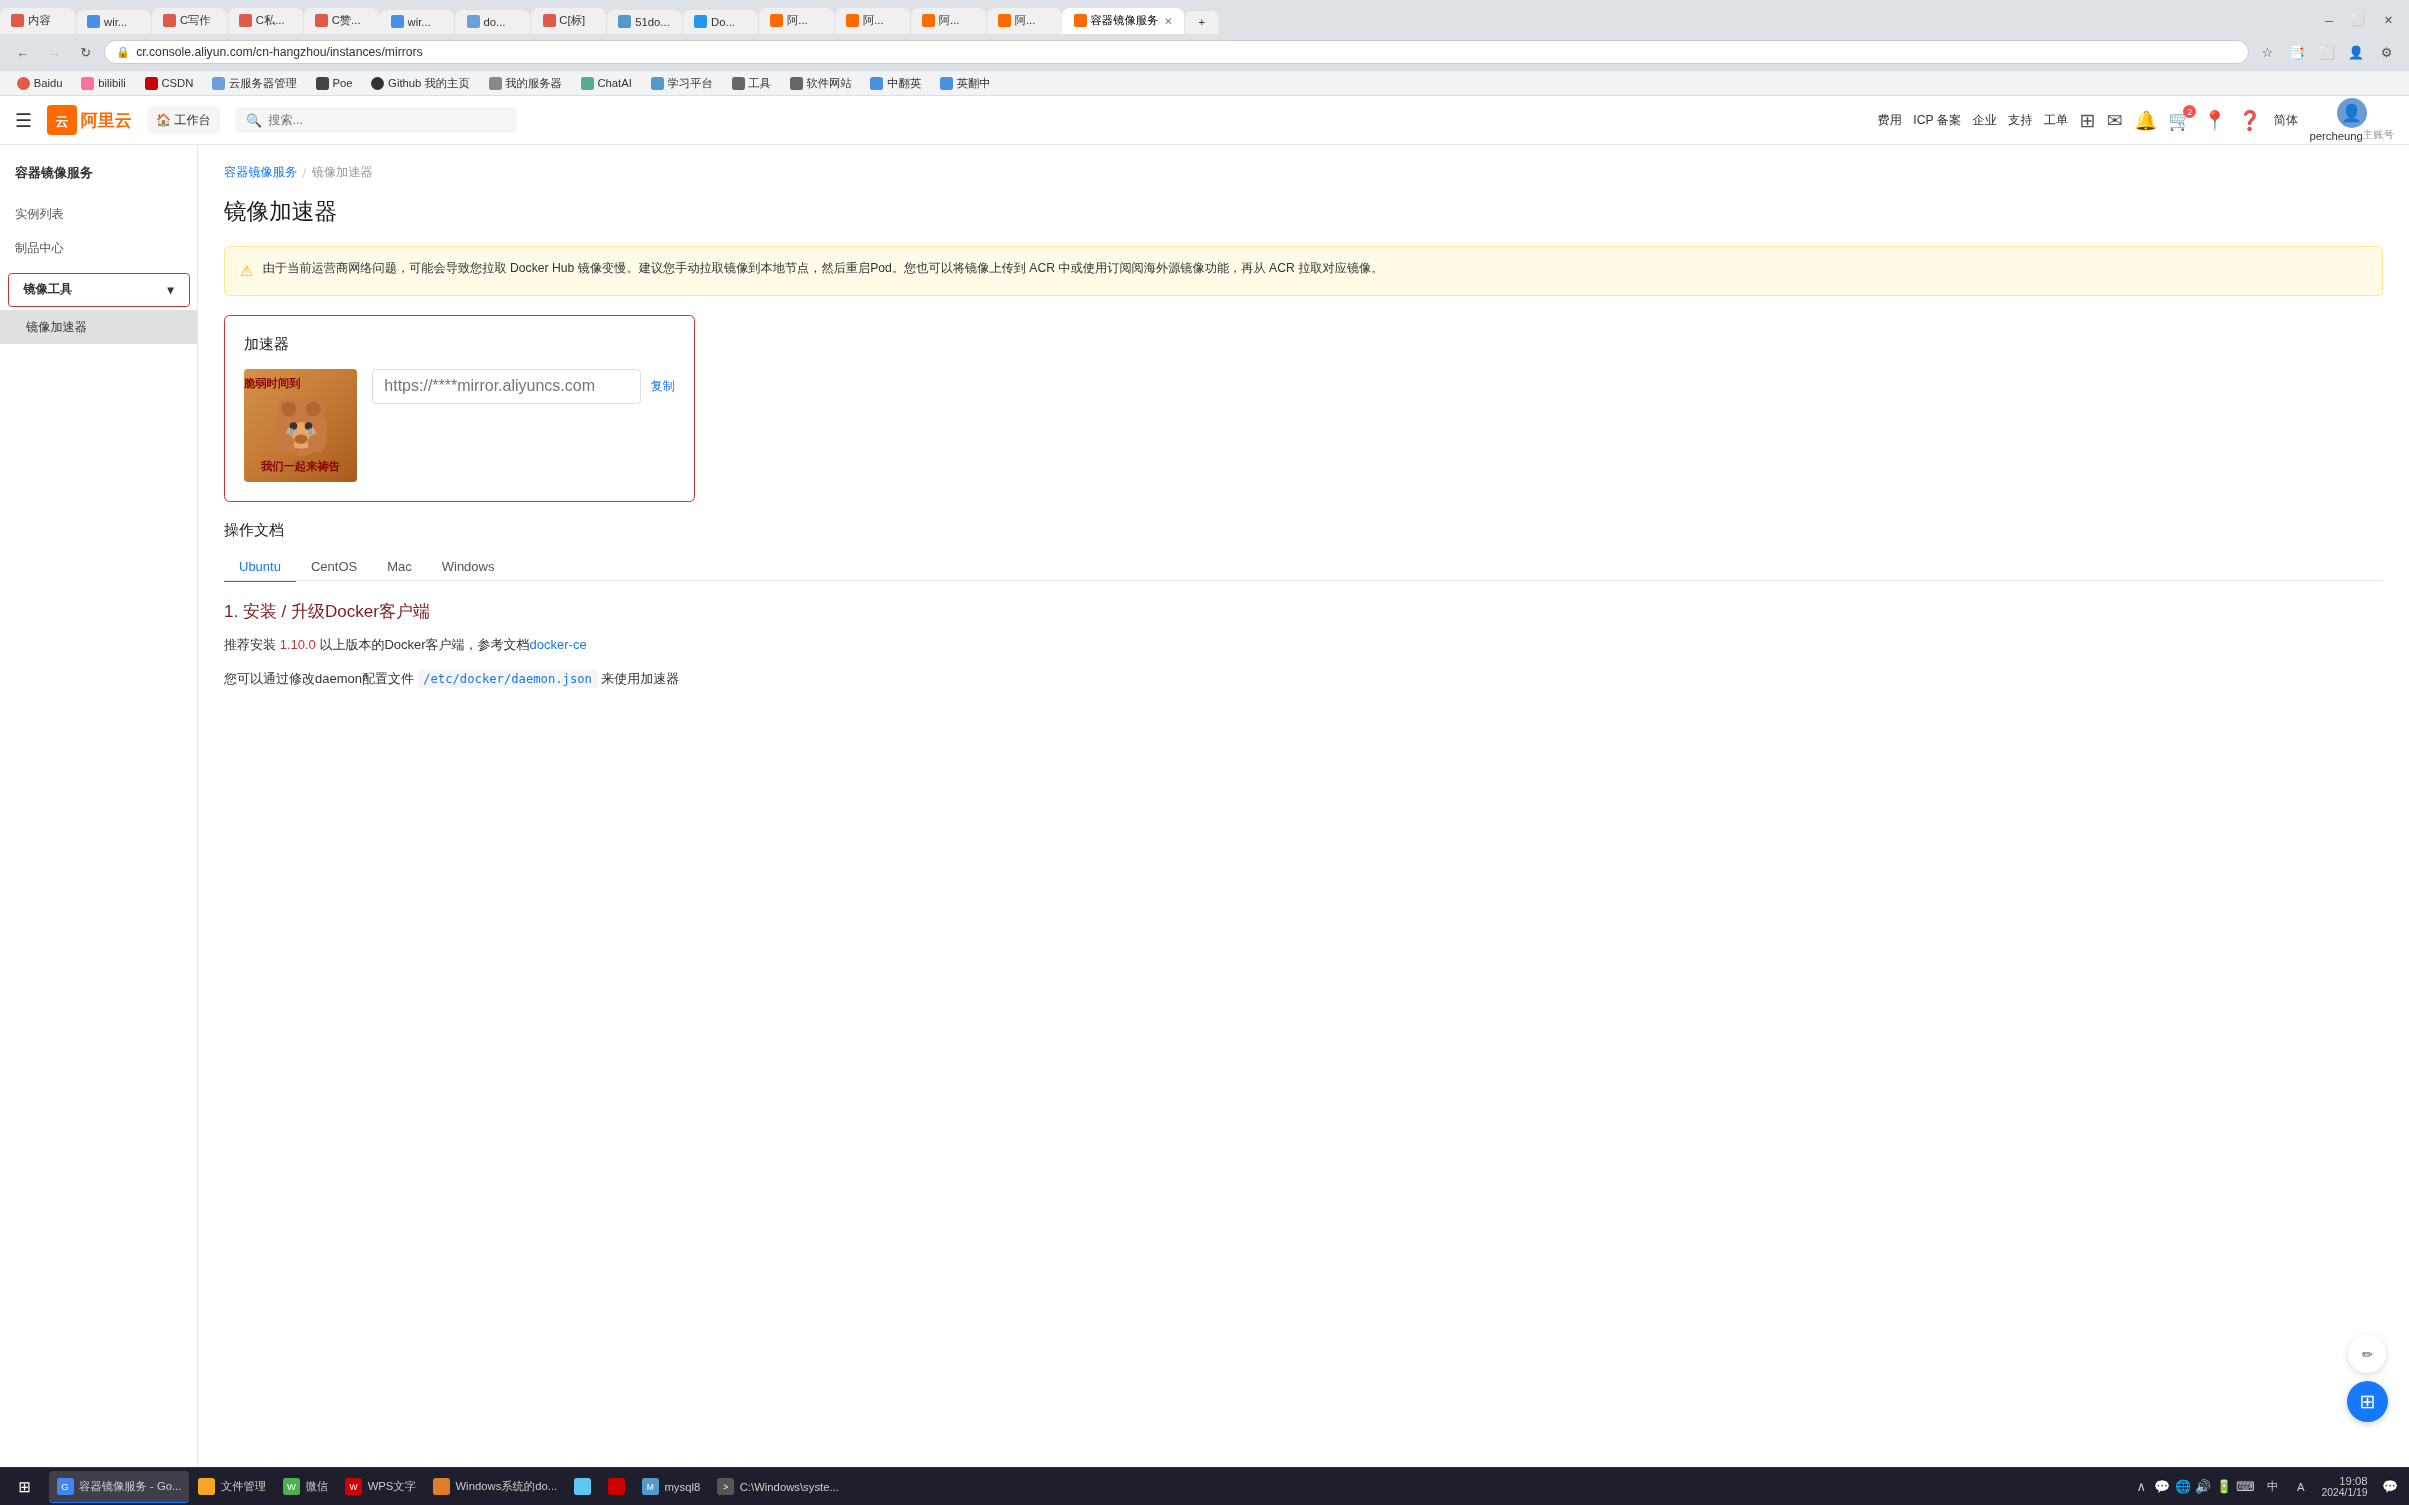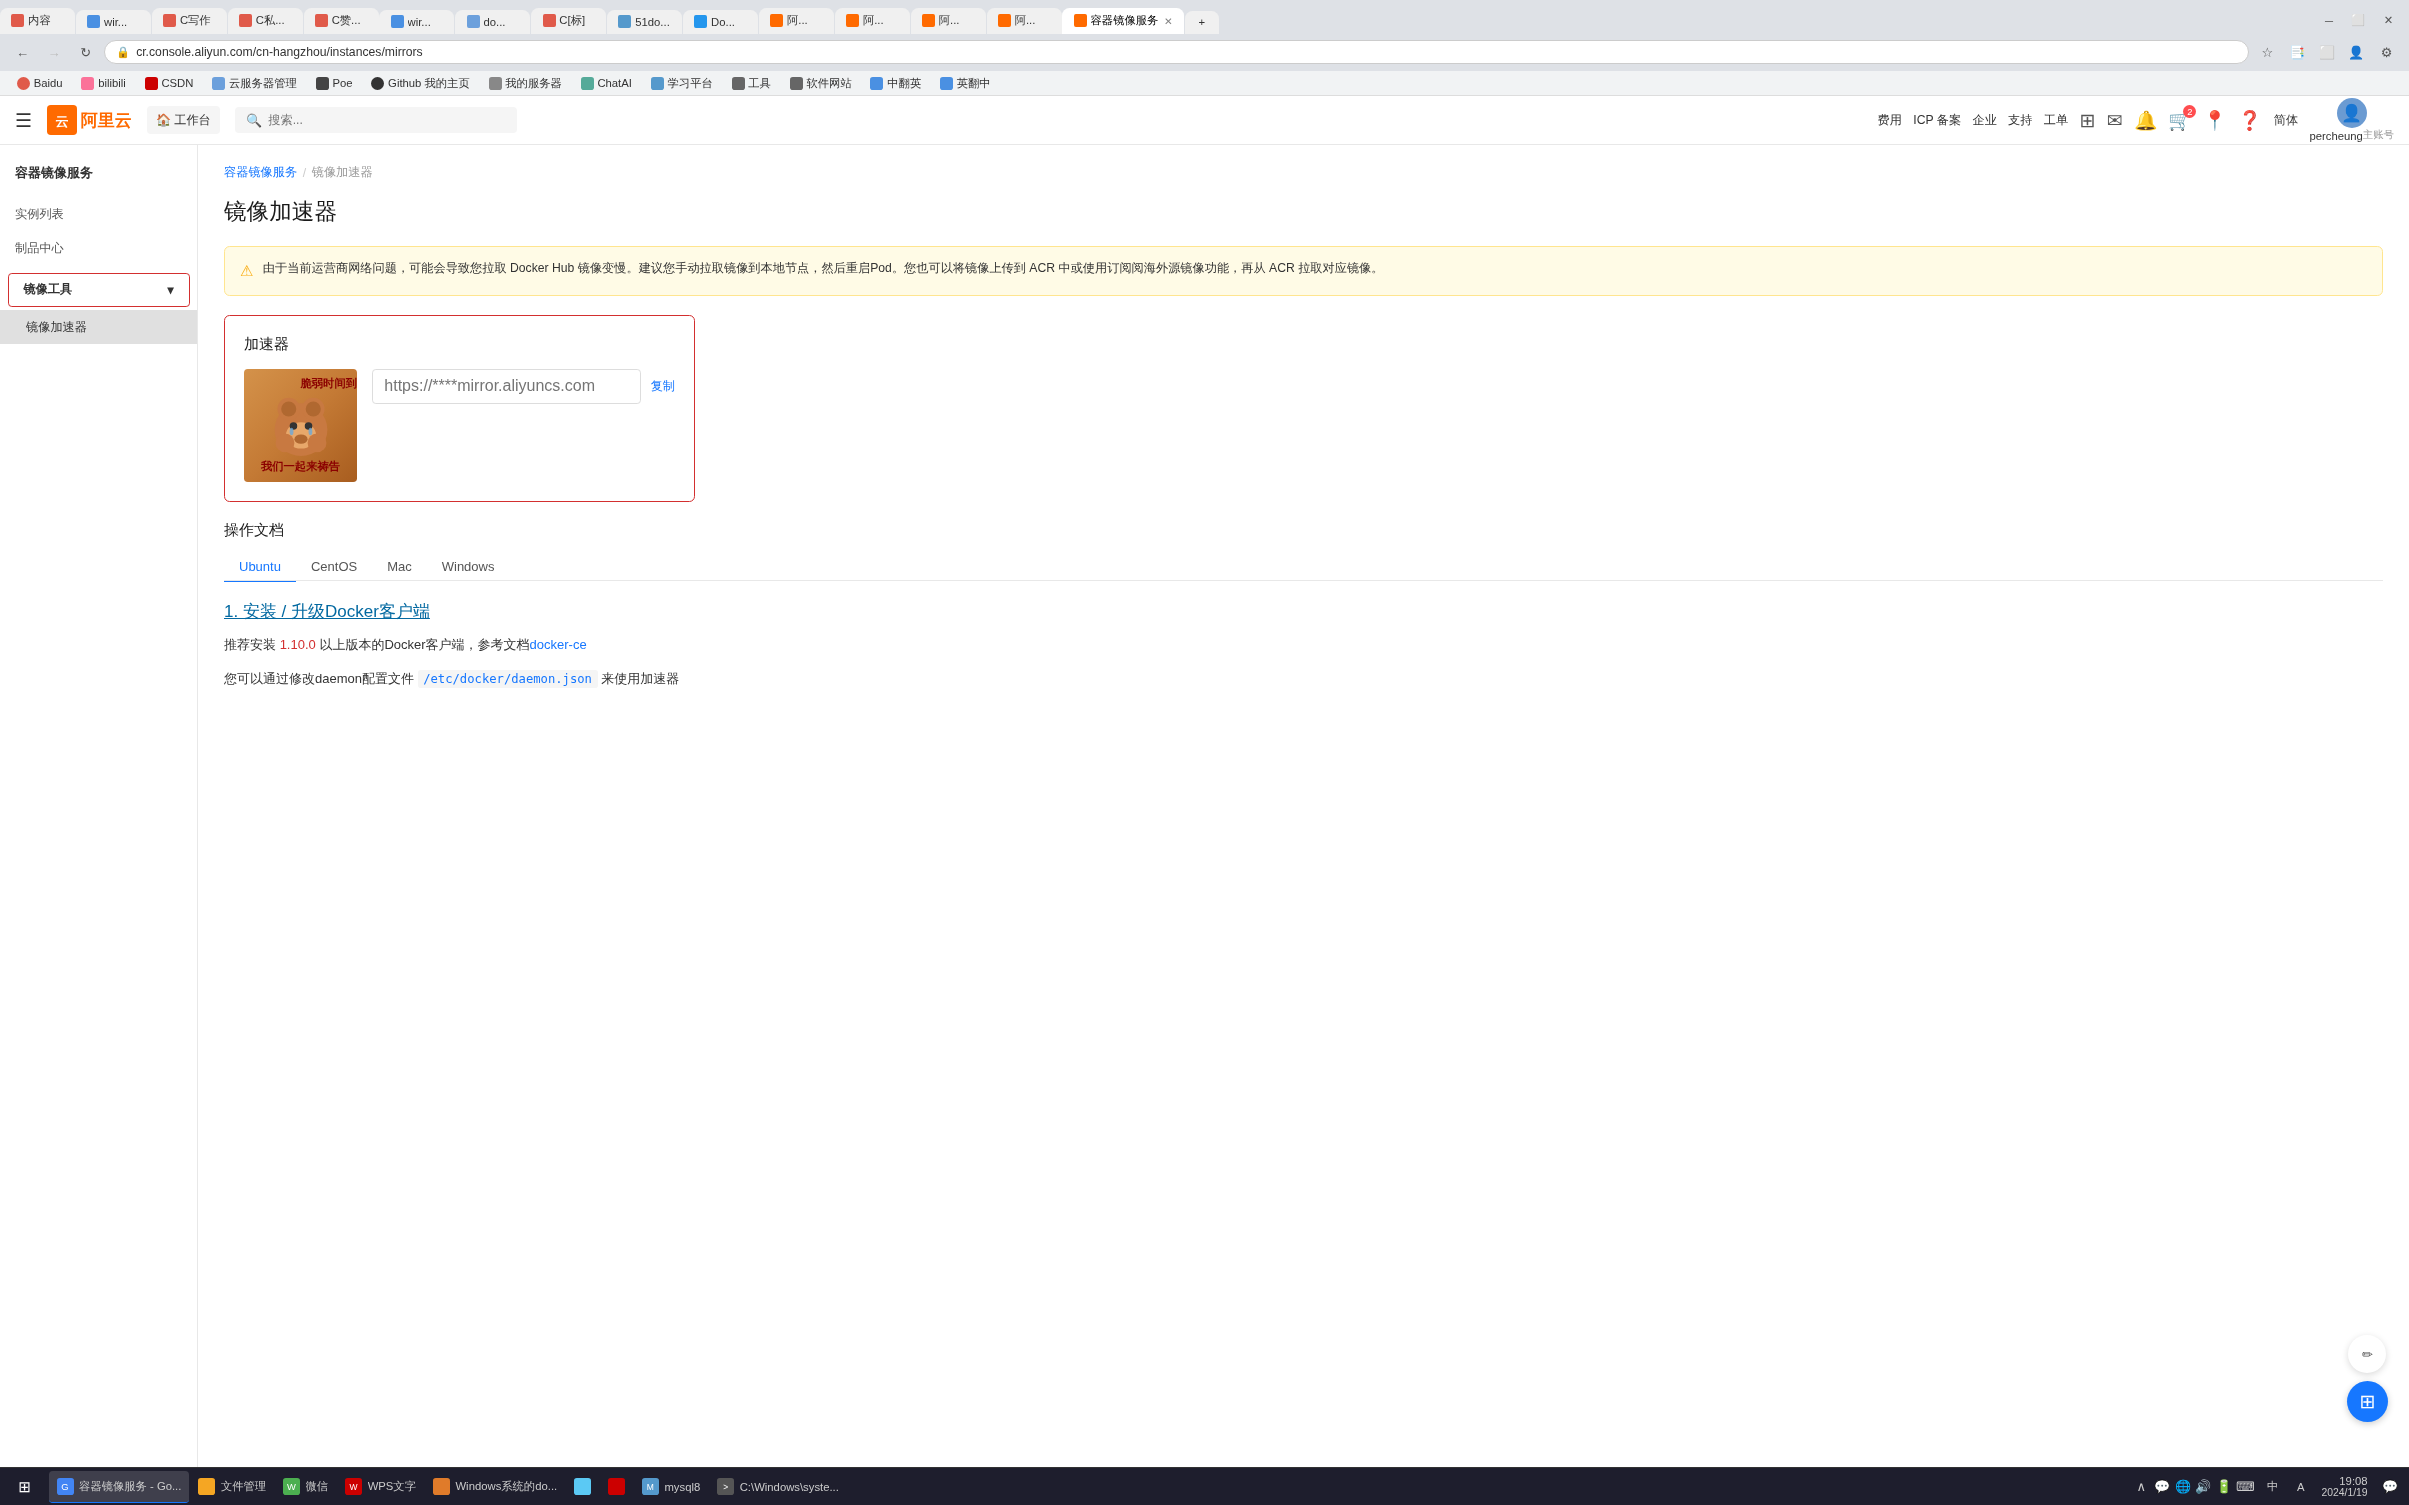--- a/index.html
+++ b/index.html
@@ -70,31 +70,31 @@
     .warning-box { background: #fffbe6; border: 0.9px solid #ffe58f; border-radius: 5.6px; padding: 11.3px 15px; margin-bottom: 19px; display: flex; align-items: flex-start; gap: 9.4px; font-size: 12.2px; color: #333; line-height: 1.6; }
     .warning-icon { color: #faad14; font-size: 15px; flex-shrink: 0; margin-top: 0.9px; }
 
     .section-box { border: 1.9px solid #d32f2f; border-radius: 5.6px; padding: 19px; margin-bottom: 19px; max-width: 471px; }
     .section-title { font-size: 15px; color: #1a1a1a; font-weight: 500; margin-bottom: 15px; }
     .accelerator-input-row { display: flex; align-items: center; gap: 9.4px; }
     .accelerator-input { flex: 1; border: 0.9px solid #ddd; border-radius: 3.8px; padding: 7.5px 11.3px; font-size: 16px; color: #666; background: #fff; outline: none; }
     .copy-btn { color: #1677ff; cursor: pointer; font-size: 12.2px; white-space: nowrap; }
     .meme-overlay { position: relative; width: 113px; height: 113px; flex-shrink: 0; }
     .meme-img { width: 113px; height: 113px; background: linear-gradient(135deg, #d4924a 0%, #c47a35 50%, #a85d1f 100%); border-radius: 3.8px; display: flex; align-items: center; justify-content: center; position: relative; overflow: hidden; }
-    .meme-text-top { position: absolute; top: 7.5px; left: 0; right: 0; text-align: right; font-size: 11.3px; color: #8b0000; font-weight: bold; }
+    .meme-text-top { position: absolute; top: 7.5px; left: 0; right: 0; text-align: left; font-size: 11.3px; color: #8b0000; font-weight: bold; }
     .meme-text-bottom { position: absolute; bottom: 7.5px; left: 0; right: 0; text-align: center; font-size: 11.3px; color: #8b0000; font-weight: bold; }
     .accelerator-row-content { display: flex; align-items: flex-start; gap: 15px; }
     .accelerator-fields { flex: 1; }
 
     .docs-title { font-size: 15px; color: #1a1a1a; font-weight: 500; margin-bottom: 11.3px; }
     .tabs-bar { display: flex; border-bottom: 1.9px solid #e8e8e8; margin-bottom: 19px; }
     .tab-btn { padding: 7.5px 15px; font-size: 13px; color: #555; cursor: pointer; border-bottom: 1.9px solid transparent; margin-bottom: -1.9px; }
     .tab-btn.active { color: #1677ff; border-bottom-color: #1677ff; font-weight: 500; }
 
-    .section-heading { font-size: 17px; color: #0369a1; font-weight: 500; margin-bottom: 11.3px; text-decoration: underline; }
+    .section-heading { font-size: 17px; color: #7f1d1d; font-weight: 500; margin-bottom: 11.3px; }
     .content-text { font-size: 13px; color: #333; line-height: 1.7; margin-bottom: 11.3px; }
     .content-text a, .link { color: #1677ff; text-decoration: none; cursor: pointer; }
     .content-text .highlight { color: #d32f2f; font-weight: 500; }
     .content-text .code-link { color: #1677ff; text-decoration: none; }
     .inline-code { background: #f5f5f5; padding: 1.9px 5.6px; border-radius: 2.8px; font-family: monospace; font-size: 12.2px; color: #c7254e; }
 
     
     .float-edit { position: fixed; right: 19px; bottom: 113px; width: 38px; height: 38px; background: #fff; border-radius: 50%; box-shadow: 0 1.9px 7.5px rgba(0,0,0,0.15); display: flex; align-items: center; justify-content: center; cursor: pointer; color: #555; }
     .float-grid { position: fixed; right: 19px; bottom: 66px; width: 41px; height: 41px; background: #1677ff; border-radius: 50%; box-shadow: 0 1.9px 7.5px rgba(0,0,0,0.2); display: flex; align-items: center; justify-content: center; cursor: pointer; color: #fff; font-size: 19px; }
 

